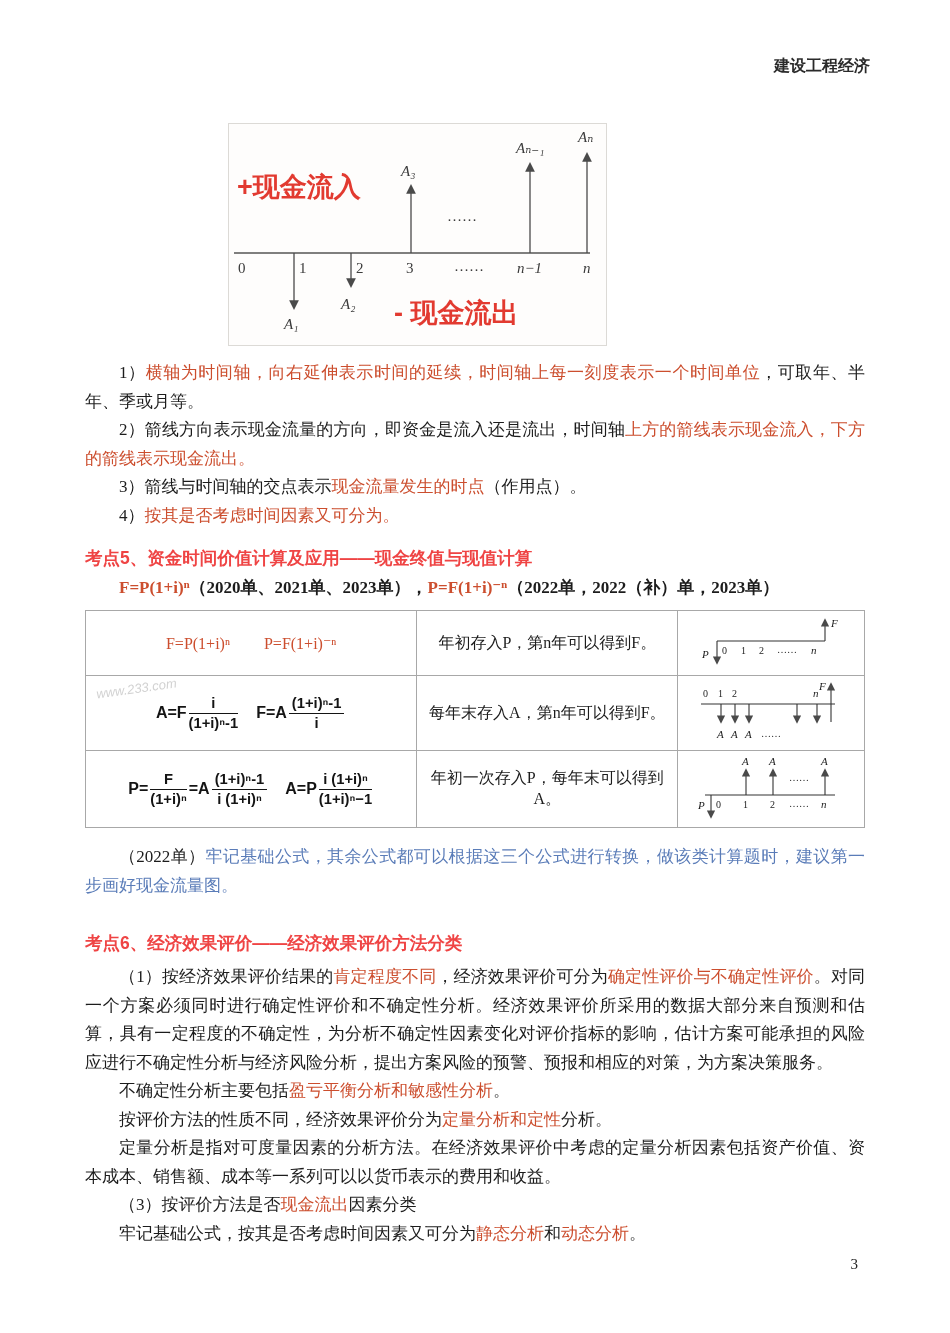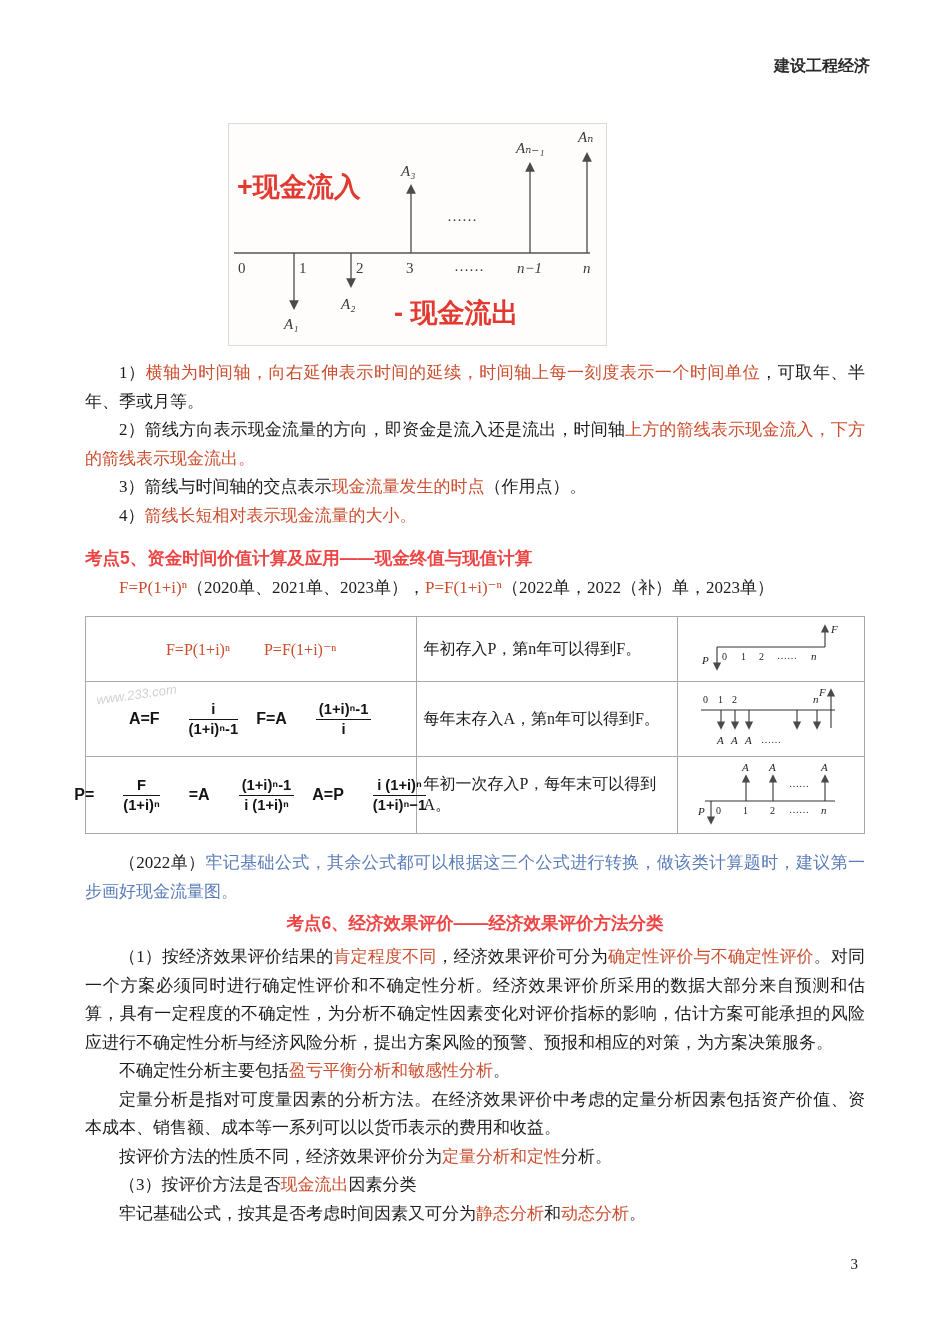--- a/index.html
+++ b/index.html
@@ -30,47 +30,47 @@
 
   
   .bodyline{margin:0;font-size:17px;line-height:28.5px;text-align:justify;text-indent:2em;font-family:Liberation Serif, serif;}
   .notes{margin-top:13px;}
   .seg-r{color:var(--red);}
   .seg-b{color:var(--blue);}
 
   .kd-heading{margin:15px 0 0 0;font-family:"Liberation Sans","DejaVu Sans",sans-serif;
     font-weight:bold;font-size:17.5px;line-height:26px;color:#ef4444;text-indent:0;}
 
-  .formula-line{margin:3px 0 15px 0;font-size:17px;line-height:27px;text-indent:2em;}
+  .formula-line{margin:3px 0 9px 0;font-size:17px;line-height:27px;text-indent:2em;font-weight:bold;}
 
   
   table.ftable{border-collapse:collapse;width:100%;margin-top:6px;table-layout:fixed;}
   table.ftable td{border:1px solid var(--border);padding:2px 6px;vertical-align:middle;}
   td.c-formula{width:43%;text-align:center;}
-  td.c-desc{width:33.5%;text-align:left;font-size:16px;}
+  td.c-desc{width:33.5%;text-align:center;font-size:16px;}
   td.c-diag{width:23.5%;text-align:center;}
   .row1{height:55px;} .row2{height:70px;} .row3{height:70px;}
   .orange-formula{color:var(--red);font-size:16px;}
   .fgap{display:inline-block;width:34px;}
   .formula-group{display:flex;justify-content:center;align-items:center;gap:16px;position:relative;}
   .ff{font-family:"Liberation Sans","DejaVu Sans",sans-serif;font-weight:bold;
-      font-size:16px;color:#141414;display:inline-flex;align-items:center;white-space:nowrap;gap:27px;}
+      font-size:16px;color:#141414;display:inline-flex;align-items:center;white-space:nowrap;}
   .frac{display:inline-flex;flex-direction:column;vertical-align:middle;margin:0 2px;
         line-height:1.15;font-size:0.92em;text-align:center;}
   .frac .num{border-bottom:1.6px solid #141414;padding:0 3px 1px;}
   .frac .den{padding-top:1px;}
   .watermark{position:absolute;left:4px;top:-14px;color:#d2d2d2;
      font-family:"Liberation Sans",sans-serif;font-size:13px;font-style:italic;
      transform:rotate(-8deg);pointer-events:none;}
   .mini svg{display:block;margin:0 auto;}
   .mini text{fill:#222;}
   .mini .it{font-style:italic;}
 
   .tip{margin-top:15px;}
-  .kd6{margin-top:4px;text-align:center;}
+  .kd6{margin-top:30px;}
   .pblock{margin-top:7px;}
 
   .page-number{position:absolute;right:92px;top:1256px;font-size:15px;color:#222;}
 </style>
 </head>
 <body>
 
 <div class="page">
 
   <div class="doc-header">建设工程经济</div>
@@ -112,21 +112,21 @@
       <text x="165" y="198" font-size="27" class="fig-red">- 现金流出</text>
     </svg>
   </div>
 
   <div class="content">
 
     <div class="notes">
       <p class="bodyline"><span>1）</span><span class="seg-r">横轴为时间轴，向右延伸表示时间的延续，时间轴上每一刻度表示一个时间单位</span><span>，可取年、半年、季或月等。</span></p>
       <p class="bodyline"><span>2）箭线方向表示现金流量的方向，即资金是流入还是流出，时间轴</span><span class="seg-r">上方的箭线表示现金流入，下方的箭线表示现金流出。</span></p>
       <p class="bodyline"><span>3）箭线与时间轴的交点表示</span><span class="seg-r">现金流量发生的时点</span><span>（作用点）。</span></p>
-      <p class="bodyline"><span>4）</span><span class="seg-r">箭线长短相对表示现金流量的大小。</span></p>
+      <p class="bodyline"><span>4）</span><span class="seg-r">按其是否考虑时间因素又可分为。</span></p>
     </div>
 
     <p class="kd-heading">考点5、资金时间价值计算及应用——现金终值与现值计算</p>
     <p class="formula-line"><span class="seg-r">F=P(1+i)ⁿ</span><span>（2020单、2021单、2023单），</span><span class="seg-r">P=F(1+i)⁻ⁿ</span><span>（2022单，2022（补）单，2023单）</span></p>
 
     <table class="ftable">
       <tbody>
         <tr class="row1">
           <td class="c-formula">
             <span class="orange-formula">F=P(1+i)ⁿ</span><span class="fgap"></span><span class="orange-formula">P=F(1+i)⁻ⁿ</span>
@@ -236,22 +236,22 @@
         </tr>
       </tbody>
     </table>
 
     <p class="bodyline tip"><span>（2022单）</span><span class="seg-b">牢记基础公式，其余公式都可以根据这三个公式进行转换，做该类计算题时，建议第一步画好现金流量图。</span></p>
 
     <p class="kd-heading kd6">考点6、经济效果评价——经济效果评价方法分类</p>
     <div class="pblock">
       <p class="bodyline"><span>（1）按经济效果评价结果的</span><span class="seg-r">肯定程度不同</span><span>，经济效果评价可分为</span><span class="seg-r">确定性评价与不确定性评价</span><span>。对同一个方案必须同时进行确定性评价和不确定性分析。经济效果评价所采用的数据大部分来自预测和估算，具有一定程度的不确定性，为分析不确定性因素变化对评价指标的影响，估计方案可能承担的风险应进行不确定性分析与经济风险分析，提出方案风险的预警、预报和相应的对策，为方案决策服务。</span></p>
       <p class="bodyline"><span>不确定性分析主要包括</span><span class="seg-r">盈亏平衡分析和敏感性分析</span><span>。</span></p>
+      <p class="bodyline"><span>按评价方法的性质不同，经济效果评价分为</span><span class="seg-r">定量分析和定性</span><span>分析。</span></p>
       <p class="bodyline"><span>定量分析是指对可度量因素的分析方法。在经济效果评价中考虑的定量分析因素包括资产价值、资本成本、销售额、成本等一系列可以以货币表示的费用和收益。</span></p>
-      <p class="bodyline"><span>按评价方法的性质不同，经济效果评价分为</span><span class="seg-r">定量分析和定性</span><span>分析。</span></p>
       <p class="bodyline"><span>（3）按评价方法是否</span><span class="seg-r">现金流出</span><span>因素分类</span></p>
       <p class="bodyline"><span>牢记基础公式，按其是否考虑时间因素又可分为</span><span class="seg-r">静态分析</span><span>和</span><span class="seg-r">动态分析</span><span>。</span></p>
     </div>
 
   </div>
 
   <div class="page-number">3</div>
 </div>
 
 </body></html>

